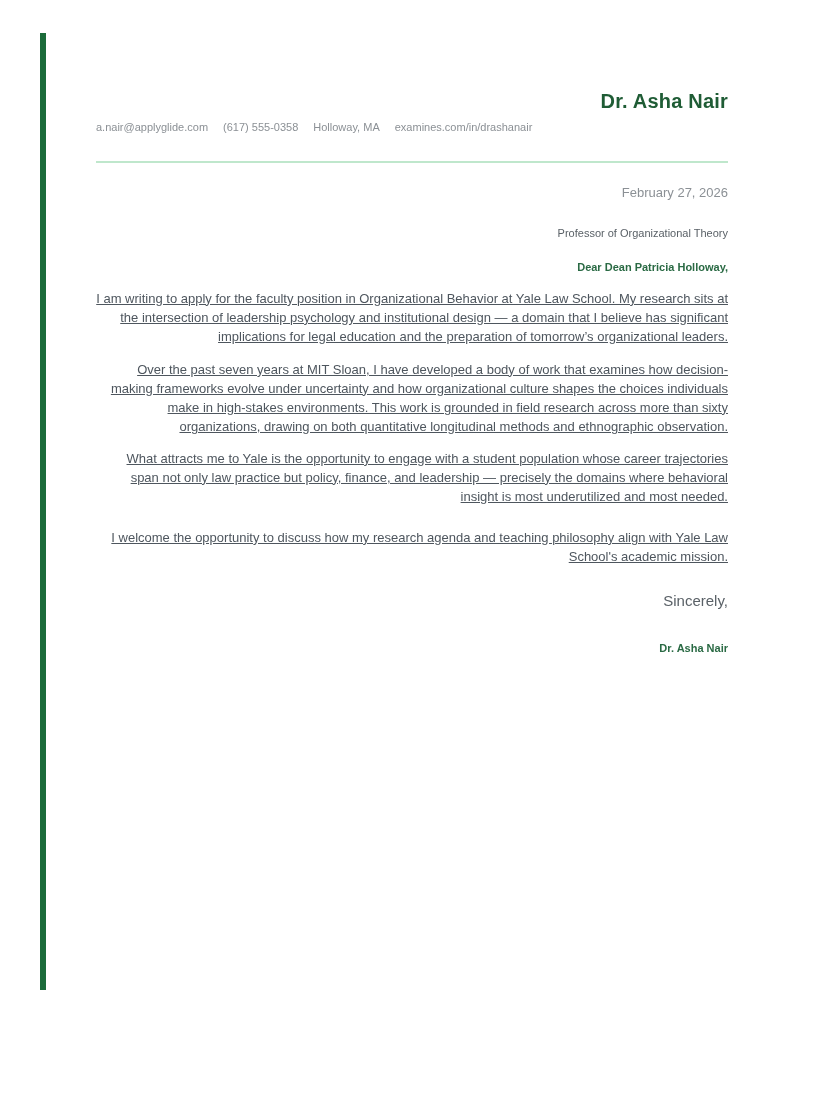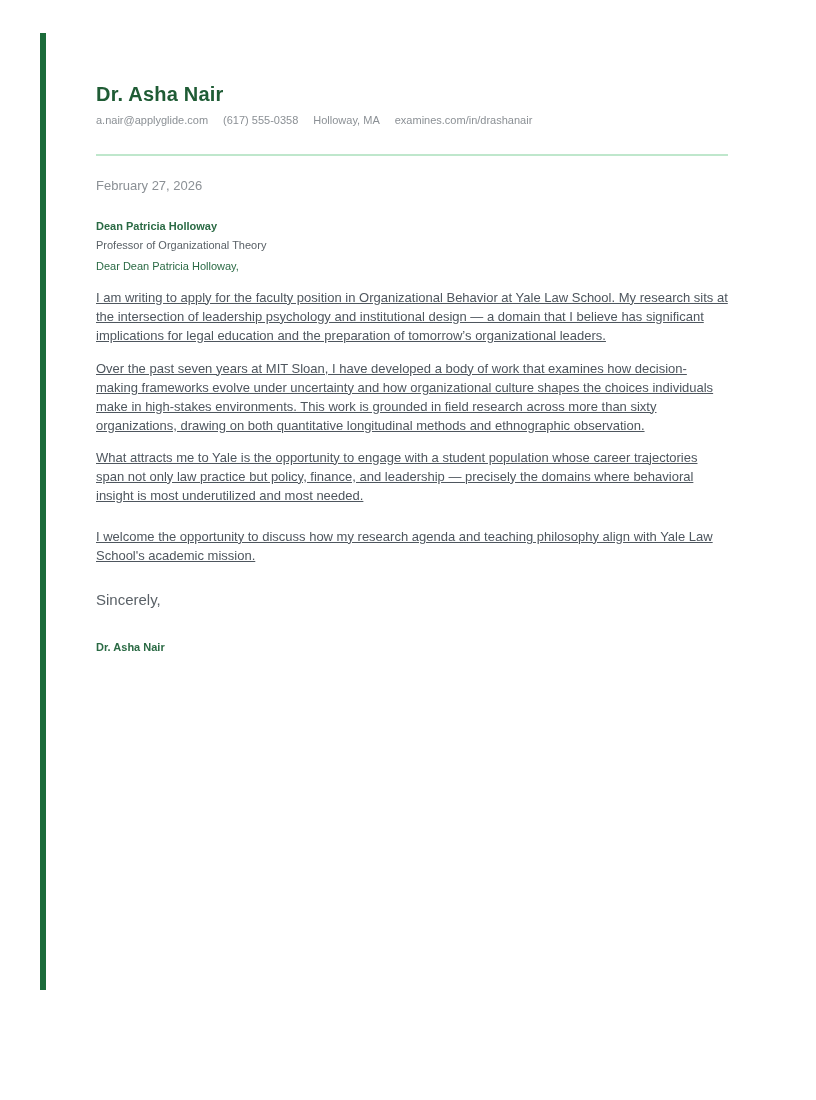--- a/index.html
+++ b/index.html
@@ -15,22 +15,23 @@
     position: absolute;
     left: 40px;
     top: 33px;
     width: 6px;
     height: 957px;
     background: #1b6b3a;
   }
   .page {
     position: absolute;
     left: 96px;
-    top: 5px;
+    top: 12px;
     width: 632px;
+    text-align: right;
   }
   .sender-name {
     margin-top: 76px;
     font-size: 20px;
     font-weight: bold;
     color: #1f5c35;
     letter-spacing: 0.2px;
     line-height: 26px;
   }
   .contact-row {
@@ -57,23 +58,23 @@
     margin-top: 24px;
     font-size: 11px;
     color: #5a6167;
     line-height: 18.8px;
   }
   .recipient-name {
     color: #2a6a44;
     font-weight: bold;
   }
   .salutation {
-    margin-top: 4px;
+    margin-top: 17px;
     font-size: 11px;
-    font-weight: normal;
+    font-weight: bold;
     color: #2a6a44;
     line-height: 14px;
   }
   .para {
     font-size: 13px;
     line-height: 19px;
     color: #4e565e;
     text-decoration: underline;
   }
   .para-1 { margin-top: 15px; }
@@ -108,21 +109,20 @@
     <span>(617) 555-0358</span>
     <span>Holloway, MA</span>
     <span>examines.com/in/drashanair</span>
   </div>
 
   <div class="header-divider"></div>
 
   <div class="date-line">February 27, 2026</div>
 
   <div class="recipient-block">
-    <div class="recipient-name">Dean Patricia Holloway</div>
     <div>Professor of Organizational Theory</div>
   </div>
 
   <div class="salutation">Dear Dean Patricia Holloway,</div>
 
   <div class="para para-1">I am writing to apply for the faculty position in Organizational Behavior at Yale Law School. My research sits at the intersection of leadership psychology and institutional design — a domain that I believe has significant implications for legal education and the preparation of tomorrow’s organizational leaders.</div>
 
   <div class="para para-2">Over the past seven years at MIT Sloan, I have developed a body of work that examines how decision-making frameworks evolve under uncertainty and how organizational culture shapes the choices individuals make in high-stakes environments. This work is grounded in field research across more than sixty organizations, drawing on both quantitative longitudinal methods and ethnographic observation.</div>
 
   <div class="para para-3">What attracts me to Yale is the opportunity to engage with a student population whose career trajectories span not only law practice but policy, finance, and leadership — precisely the domains where behavioral insight is most underutilized and most needed.</div>

